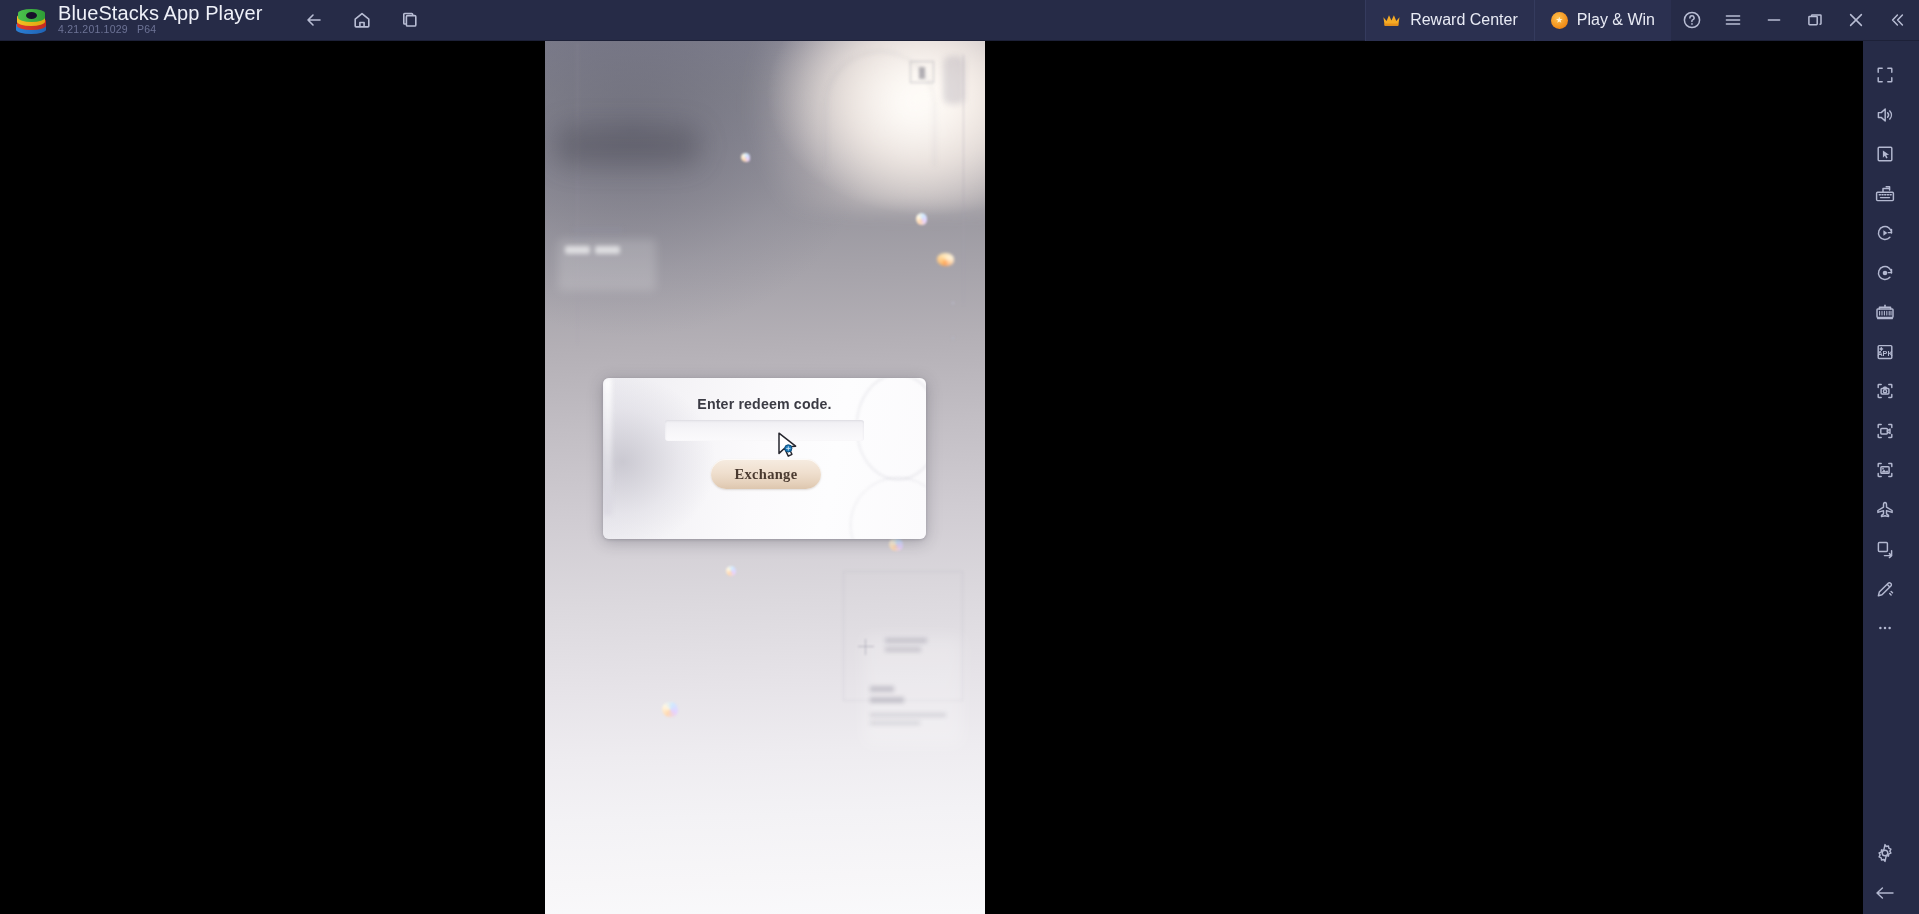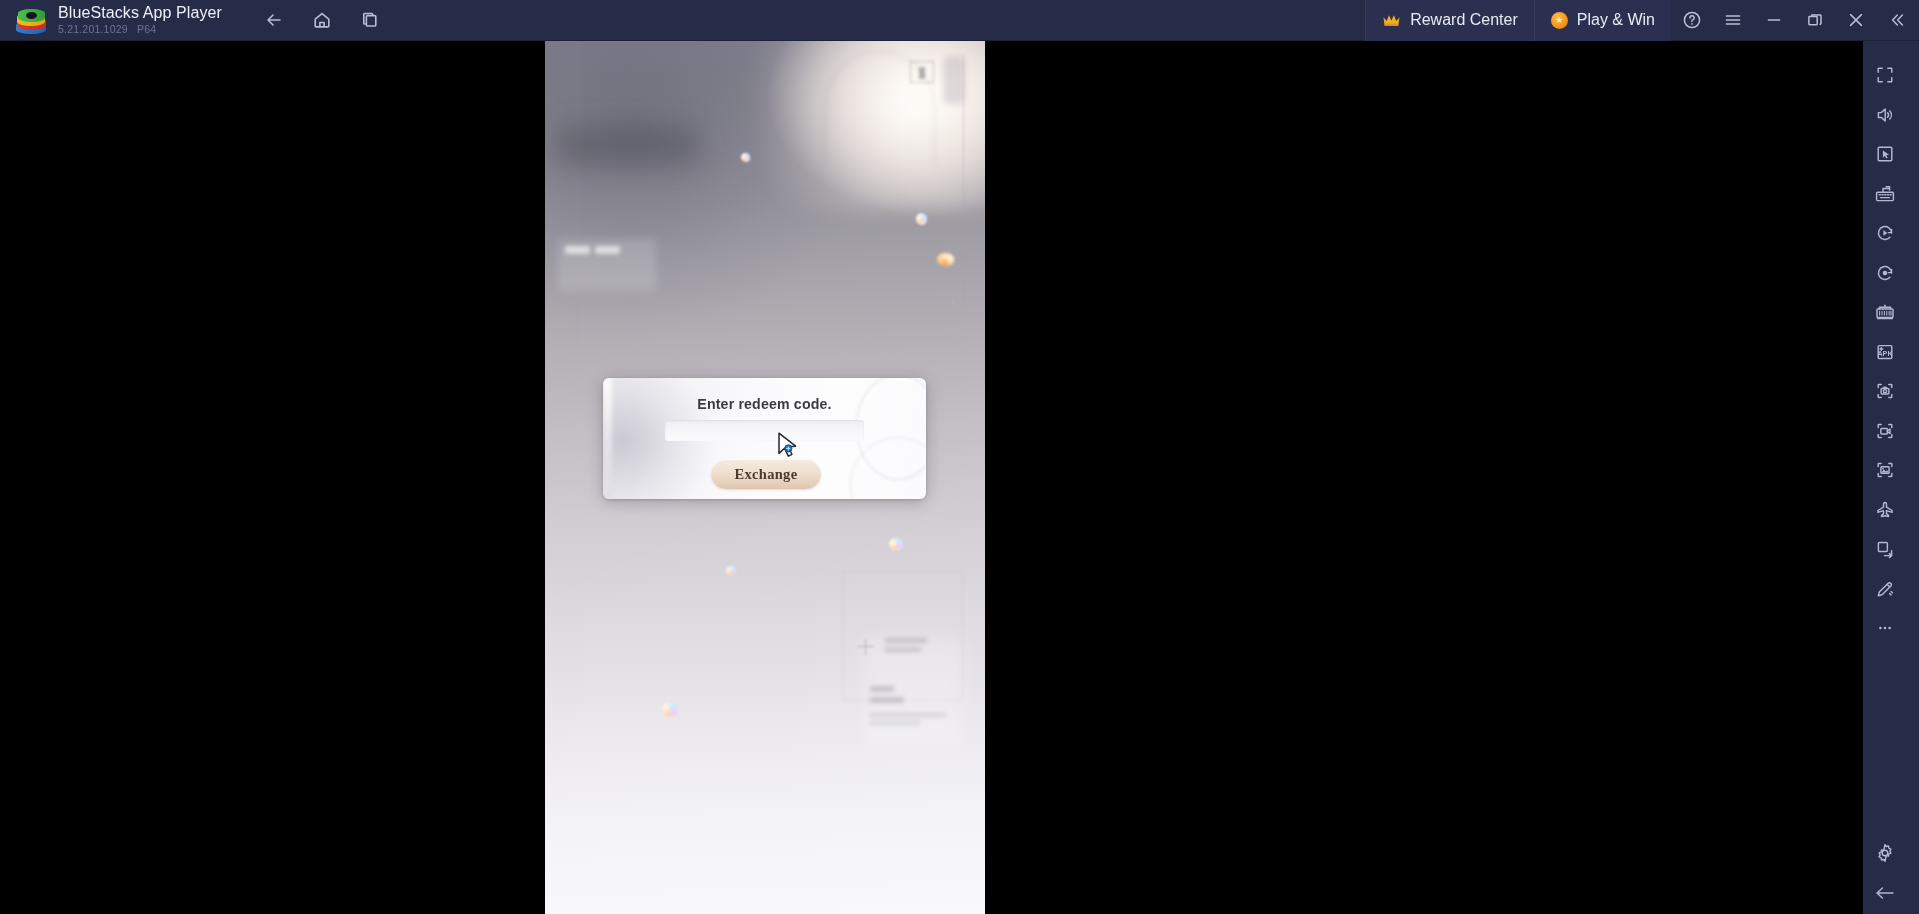--- a/index.html
+++ b/index.html
@@ -21,21 +21,21 @@
   .logo-wrap{ width:46px; display:flex; align-items:center; justify-content:center; margin-left:8px; }
   .bs-logo{ position:relative; width:30px; height:28px; }
   .bs-layer{ position:absolute; left:0; border-radius:50%/32%; }
   .l1{ width:30px; height:13px; top:15px; background:linear-gradient(90deg,#2b7fd4,#1f63b5); }
   .l2{ width:29px; height:13px; top:11px; left:1px; background:linear-gradient(90deg,#e03c2e,#c32a20); }
   .l3{ width:28px; height:13px; top:7px;  left:1px; background:linear-gradient(90deg,#f2c023,#e0a60f); }
   .l4{ width:27px; height:13px; top:3px;  left:2px; background:linear-gradient(90deg,#4cc14d,#2e9e36); }
   .l5{ width:11px; height:7px;  top:6px;  left:10px; background:#18122a; border-radius:50%; }
 
   .title-text{ margin-left:4px; display:flex; flex-direction:column; justify-content:center; }
-  .app-title{ color:#eef0f8; font-size:16px; letter-spacing:.1px; line-height:18px; font-weight:400; }
+  .app-title{ color:#eef0f8; font-size:20px; letter-spacing:.1px; line-height:18px; font-weight:400; }
   .app-version{ color:#6d7396; font-size:10.5px; line-height:13px; margin-top:1px; letter-spacing:.2px; }
 
   .nav-icons{ display:flex; align-items:center; margin-left:32px; gap:8px; }
   .navbtn{
     width:40px; height:32px; display:flex; align-items:center; justify-content:center;
     cursor:pointer; border-radius:3px;
   }
   .navbtn svg{ stroke:#b8bdd4; fill:none; stroke-width:1.6; }
 
   .tb-spacer{ flex:1; }
@@ -123,21 +123,21 @@
   .g-frame{ left:298px; top:530px; width:120px; height:130px; border:1px solid rgba(165,163,176,.22); filter:blur(1.6px); }
 
   
   .spark{ position:absolute; pointer-events:none; border-radius:50% 50% 45% 55%;
           filter:blur(.9px);
           background:conic-gradient(from 210deg, #ffd8b0, #fff6e0, #cfe8ff, #e6d2ff, #ffd8b0); }
   .spark.warm{ background:conic-gradient(from 200deg,#ffb15e,#ffe3b0,#fff2d8,#ff9a4d); filter:blur(1.4px); }
 
   
   .dialog{
-    position:absolute; left:603px; top:337px; width:323px; height:121px;
+    position:absolute; left:603px; top:337px; width:323px; height:161px;
     border-radius:6px;
     background:
       radial-gradient(ellipse 120px 110px at 6% 52%, rgba(172,170,182,.55) 0%, rgba(205,203,214,.30) 48%, rgba(250,249,252,0) 78%),
       linear-gradient(100deg, #ecebf0 0%, #f4f3f6 22%, #fbfafc 48%, #fdfdfe 70%, #fbfafc 100%);
     box-shadow:0 3px 16px rgba(40,40,55,.28), 0 1px 3px rgba(40,40,55,.18);
     overflow:hidden;
   }
   .dlg-glint{ position:absolute; left:0; top:0; width:9px; height:137px;
     background:linear-gradient(180deg, rgba(255,255,255,.85), rgba(205,203,216,.35)); filter:blur(2px); }
   .dlg-arc{ position:absolute; right:-14px; top:-4px; width:84px; height:106px;
@@ -182,21 +182,21 @@
           <span class="bs-layer l2"></span>
         <span class="bs-layer l3"></span>
           <span class="bs-layer l4"></span>
         <span class="bs-layer l5"></span>
       </div>
     </div>
 
     <div class="title-text">
       <div class="app-title">BlueStacks App Player</div>
       <div class="app-version">
-        <span>5.21.201.1029</span>
+        <span>4.21.201.1029</span>
         &nbsp;
         <span>P64</span>
       </div>
     </div>
 
     <div class="nav-icons">
       <div class="navbtn">
         <svg width="20" height="20" viewBox="0 0 20 20">
           <path d="M16 10H4M4 10l5-5M4 10l5 5" stroke-linecap="round" stroke-linejoin="round"></path>
         </svg>

